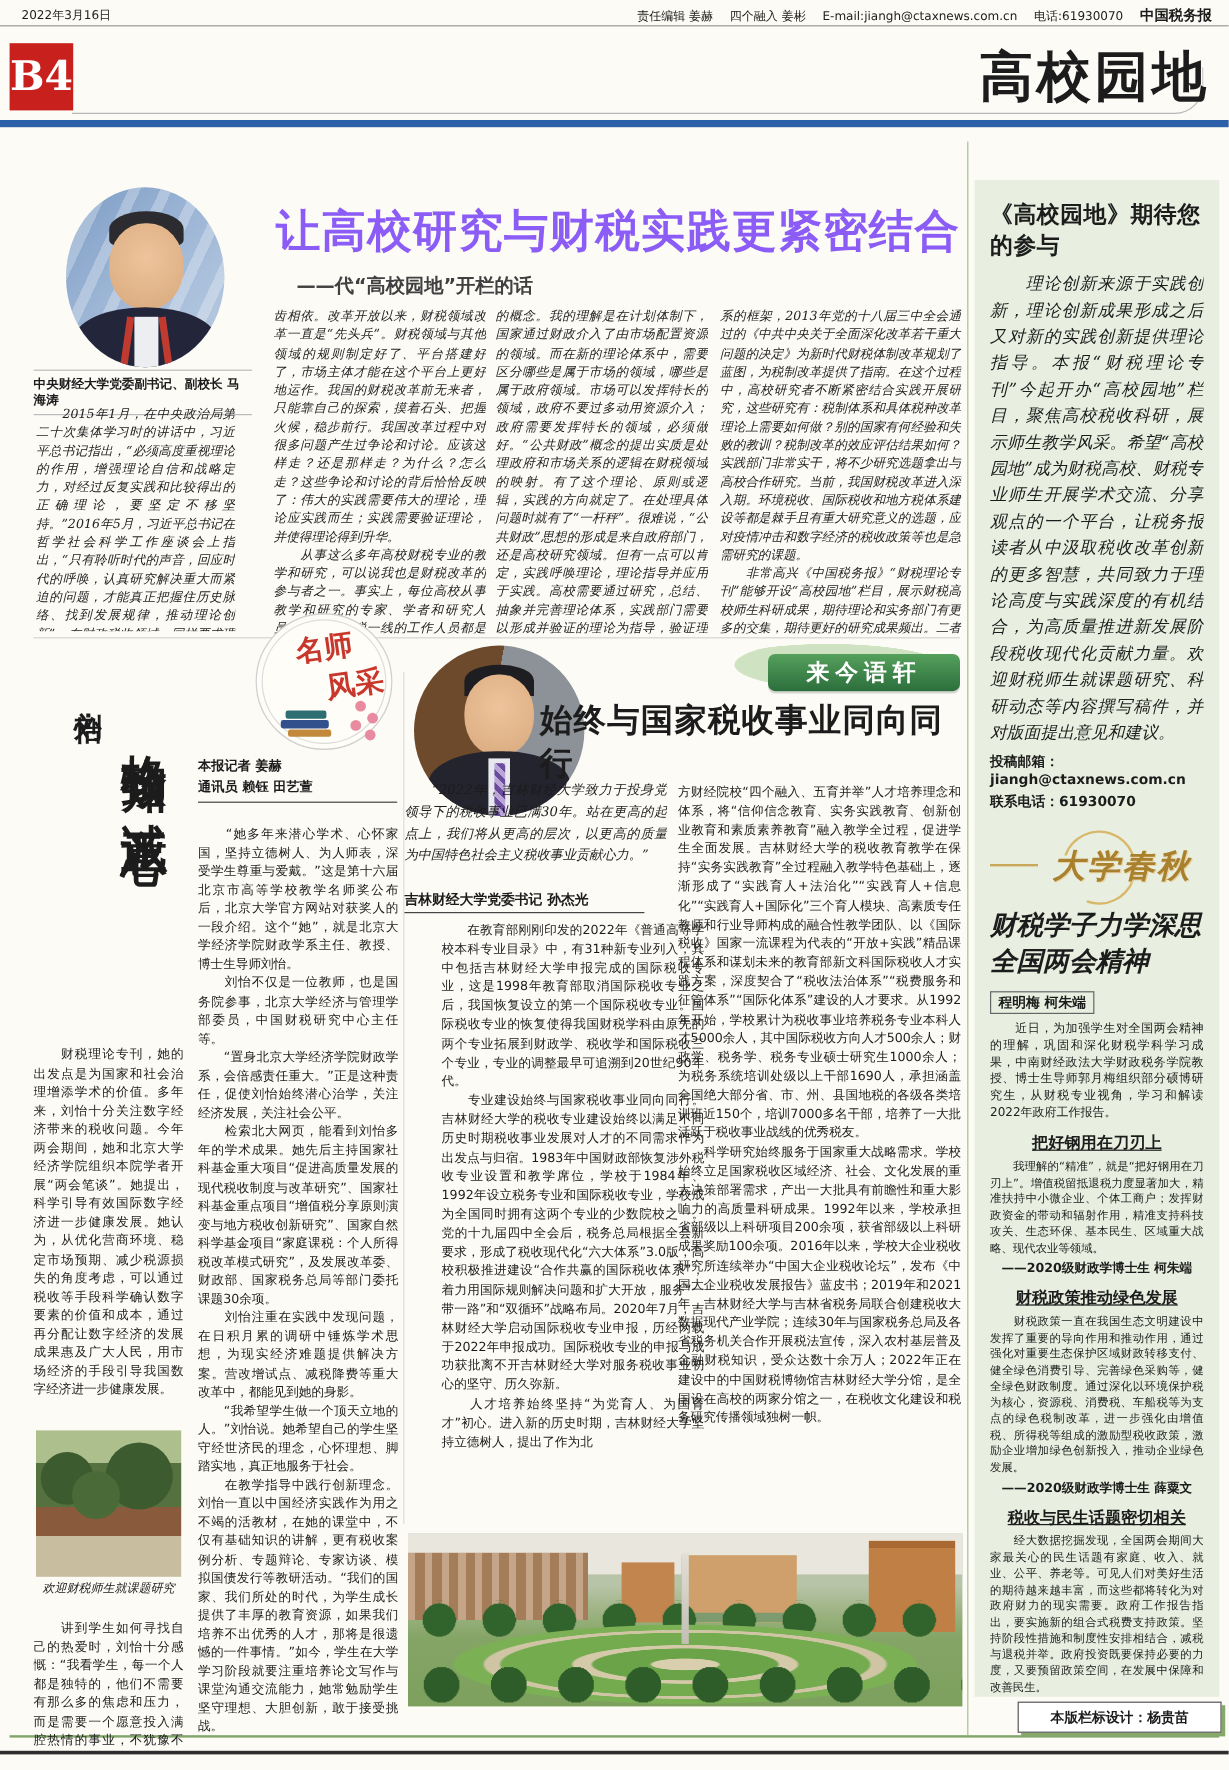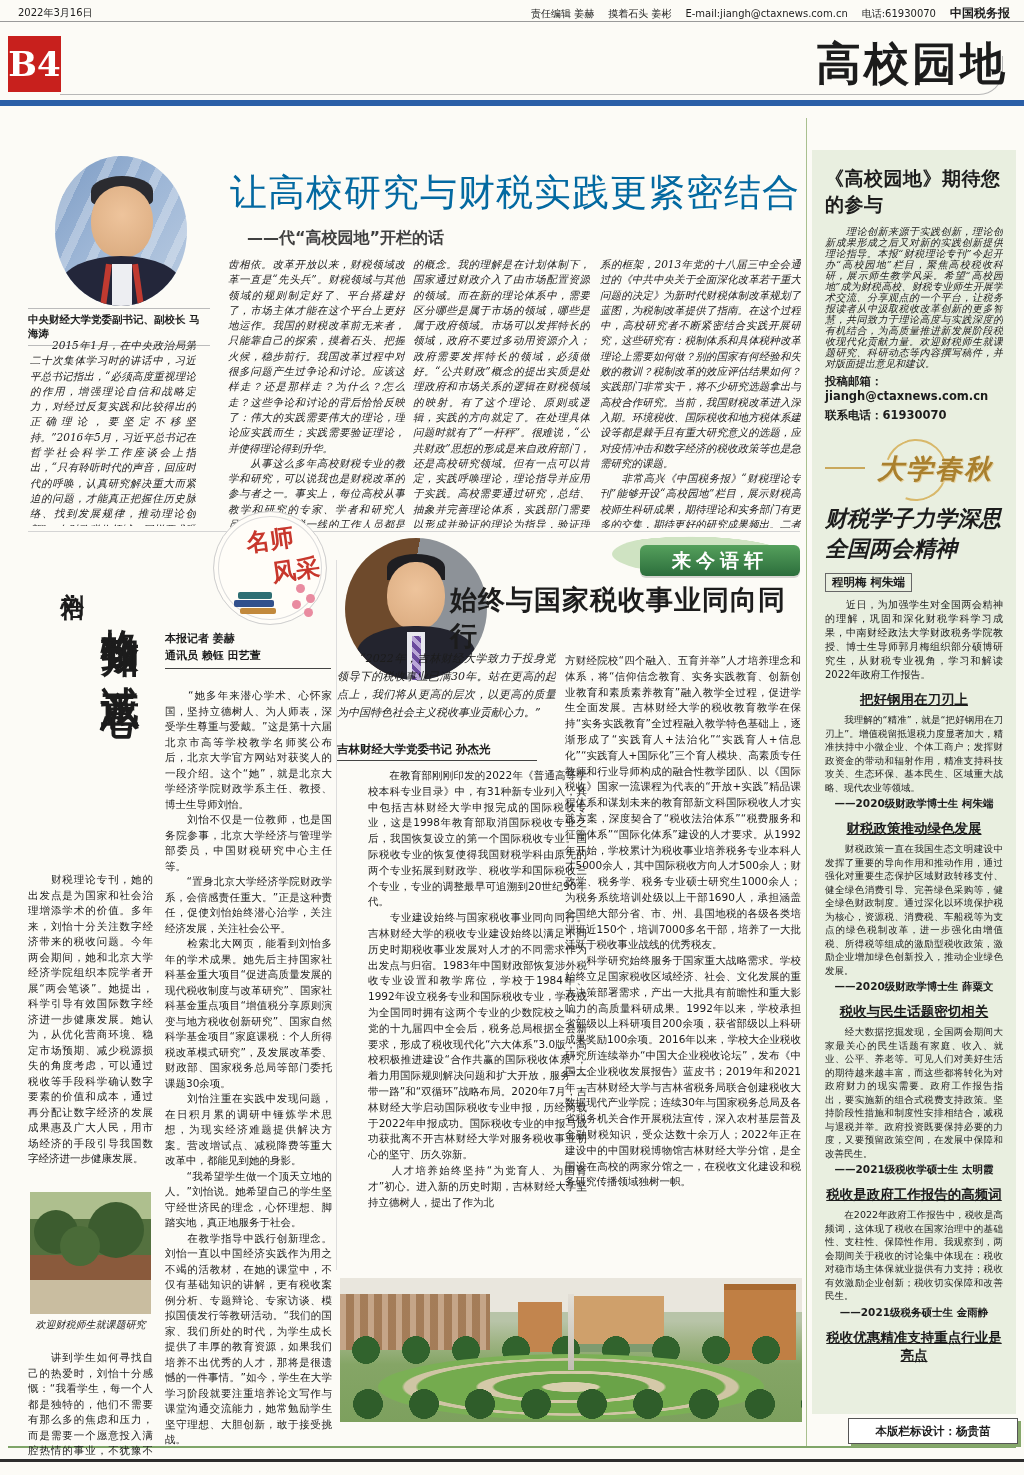--- a/index.html
+++ b/index.html
@@ -34,21 +34,21 @@
       background:repeating-linear-gradient(115deg,rgba(255,255,255,.28) 0 9px,rgba(0,0,0,0) 9px 24px);}
   .ma-hair{left:36px;top:20px;width:62px;height:30px;border-radius:50% 50% 20% 20%;background:#2b2b30;}
   .ma-face{left:36px;top:30px;width:62px;height:72px;border-radius:48%;
            background:radial-gradient(circle at 50% 40%,#eec49c,#d8a87c);}
   .ma-suit{left:6px;top:100px;width:120px;height:56px;border-radius:50% 50% 0 0;background:#23263a;}
   .ma-shirt{left:57px;top:108px;width:20px;height:42px;background:#edeef2;}
   .ma-lan1{left:48px;top:108px;width:6px;height:42px;background:#c03a30;transform:rotate(8deg);}
   .ma-lan2{left:80px;top:108px;width:6px;height:42px;background:#c03a30;transform:rotate(-8deg);}
   .ma-caption{left:28px;top:308px;width:182px;font-size:10.5px;font-weight:700;
               padding:4px 0;border-top:1px solid #bbb;border-bottom:1px solid #bbb;}
-  .headline{left:230px;top:168px;width:575px;font-size:37px;font-weight:400;color:#0369a1;
+  .headline{left:230px;top:168px;width:575px;font-size:37px;font-weight:700;color:#8b5cf6;
             letter-spacing:1px;}
   .subhead{left:247px;top:228px;font-size:16px;font-weight:600;color:#404040;}
   .mcol{font-size:10.5px;line-height:15.3px;color:#222;}
   .mcol1{left:30px;top:338px;width:166px;height:188px;}
   .mcol2{left:228px;top:257px;width:177px;height:271px;}
   .mcol3{left:413px;top:257px;width:177px;height:271px;}
   .mcol4{left:600px;top:257px;width:201px;height:271px;}
   
   .badge{left:213px;top:511px;width:112px;height:112px;border-radius:50%;background:#fffdf8;
          border:1px solid #cfcfcf;box-shadow:inset 0 0 0 4px #fffdf8,inset 0 0 0 5px #dcdcdc;}
@@ -119,21 +119,21 @@
   .c-monu{position:absolute;left:228px;top:16px;width:6px;height:76px;
      background:linear-gradient(#e3dfd6,#c2beb4);}
   .c-front{position:absolute;left:0;bottom:0;width:100%;height:36px;
      background:radial-gradient(circle 15px at 28px 18px,#2f5d2a 99%,rgba(0,0,0,0));
      background-size:56px 36px;background-repeat:repeat-x;}
   
   .panel{left:812px;top:150px;width:204px;height:1264px;background:#e9efe0;
          padding:0 13px;box-sizing:border-box;overflow:hidden;}
   .sb-title{font-size:19px;font-weight:800;margin:16px 0 8px;letter-spacing:.5px;
             font-family:"DejaVu Serif",serif;}
-  .sb-body{font-size:10px;line-height:11px;}
+  .sb-body{font-size:14px;line-height:22px;}
   .sb-contact{font-size:11.5px;font-weight:700;margin-top:5px;}
   .dxcq{position:relative;height:62px;margin-top:16px;}
   .dxcq-line{position:absolute;left:0;top:28px;width:40px;height:2px;background:#c9a85c;}
   .dxcq-circle{position:absolute;left:60px;top:0;width:58px;height:58px;border:2px solid #d8b86a;
                border-radius:50%;border-left-color:transparent;transform:rotate(-25deg);}
   .dxcq-text{position:absolute;left:52px;top:12px;font-size:27px;font-weight:800;font-style:italic;
              color:#a9802e;letter-spacing:2px;font-family:"DejaVu Serif",serif;
              text-shadow:1px 1px 0 #e6d2a0;}
   .sb-art-title{font-size:22px;line-height:30px;font-weight:800;font-style:italic;
                 font-family:"DejaVu Serif",serif;margin:2px 0 8px;}
@@ -146,21 +146,21 @@
   .designer{left:848px;top:1418px;width:168px;height:24px;background:#fff;border:1px solid #555;
             box-shadow:3px 3px 0 #86a86b;display:flex;align-items:center;justify-content:center;
             font-size:11.5px;font-weight:700;}
 </style>
 </head>
 <body>
 
 <div class="abs mast-date">2022年3月16日</div>
 <div class="abs mast-right">
   <span>责任编辑 姜赫</span>
-  <span>摸着石头 姜彬</span>
+  <span>四个融入 姜彬</span>
   <span>E-mail:jiangh@ctaxnews.com.cn</span>
   <span>电话:61930070</span>
   <span class="mast-paper">中国税务报</span>
 </div>
 <div class="abs mast-rule"></div>
 <div class="abs pageno">B4</div>
 <div class="abs curve"></div>
 <div class="abs section-name">高校园地</div>
 <div class="abs blue-band"></div>
 

